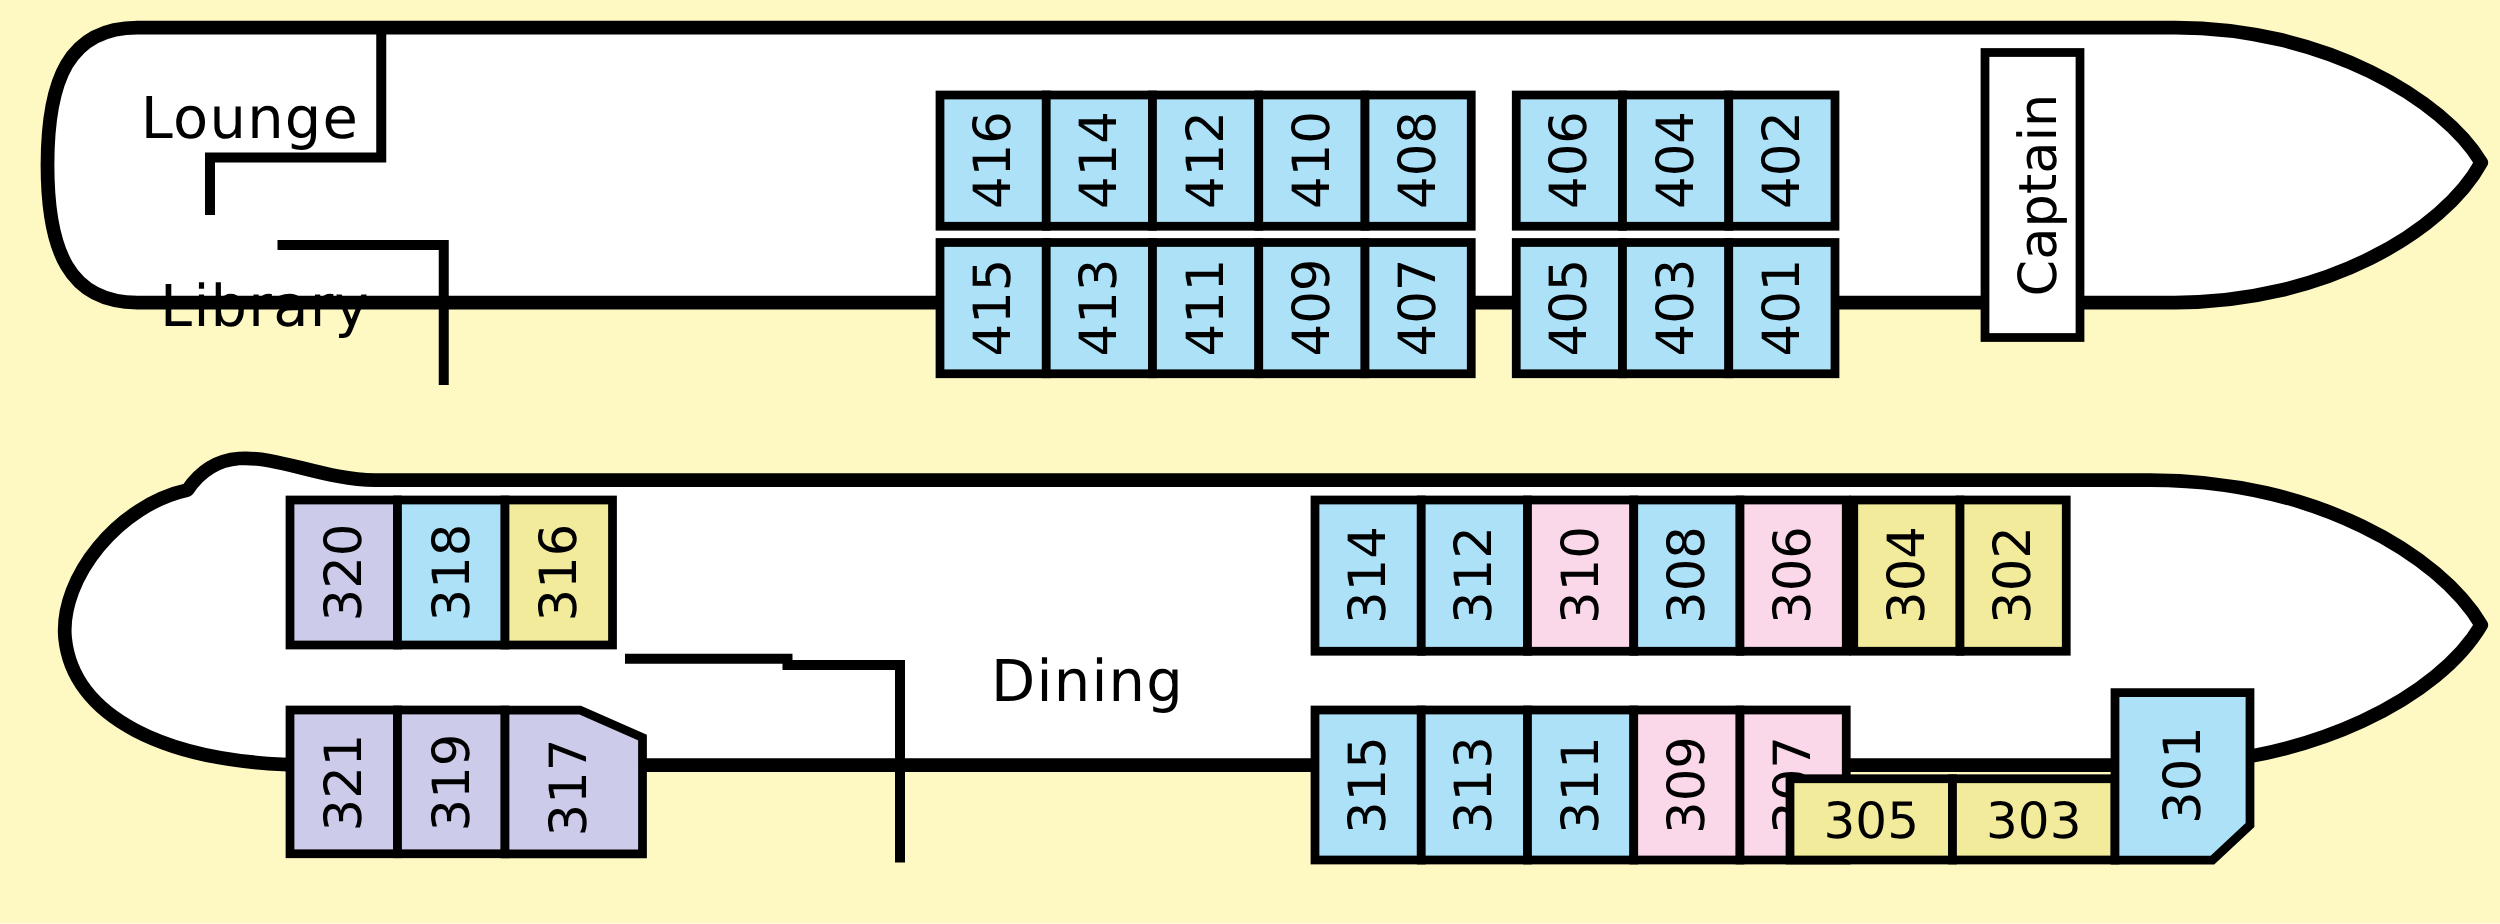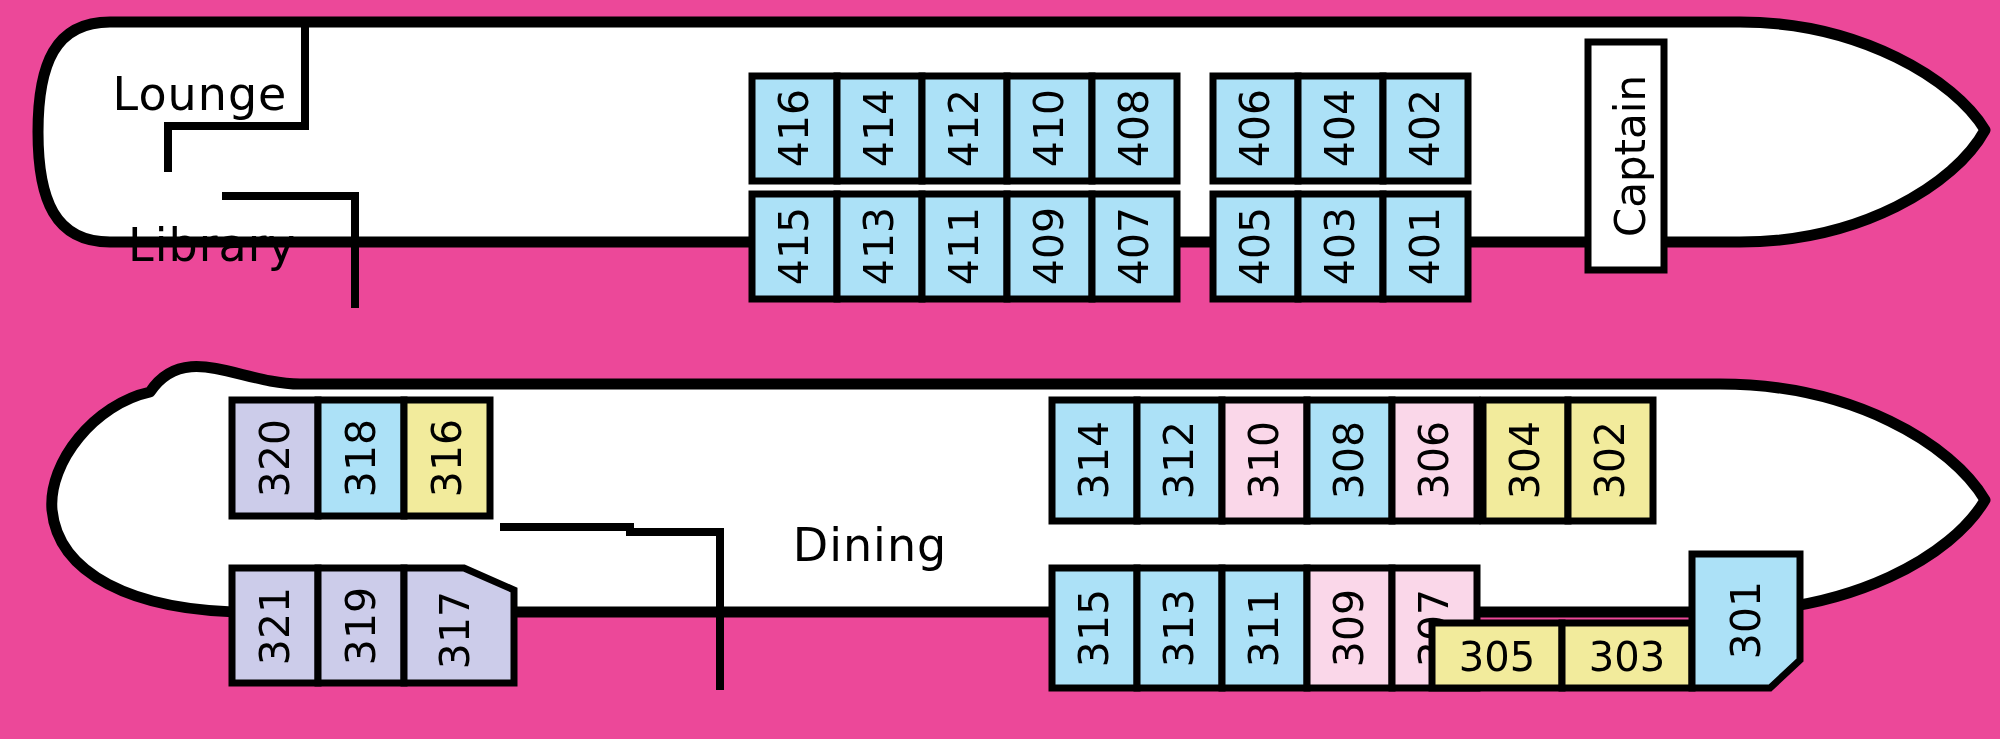--- a/index.html
+++ b/index.html
@@ -1,18 +1,18 @@
 <!DOCTYPE html>
 <html><head>
 <meta charset="utf-8">
 <title>Ship Deck Plan</title>
 <style>
   html,body{margin:0;padding:0;background:#ffffff;}
   body{font-family:"DejaVu Sans","Liberation Sans",sans-serif;}
-  #stage{position:relative;width:2000px;height:739px;background:#ec4899;overflow:hidden;}
+  #stage{position:relative;width:2000px;height:739px;background:#fef9c3;overflow:hidden;}
   svg#plan{position:absolute;left:0;top:0;width:2000px;height:739px;}
 
   .hull{fill:#ffffff;stroke:#000000;stroke-width:11;stroke-linejoin:round;stroke-linecap:round;}
   .wall{fill:none;stroke:#000000;stroke-width:8;stroke-linejoin:miter;stroke-linecap:butt;}
   .cabin{stroke:#000000;stroke-width:7;}
   .cabin-white{fill:#ffffff;stroke:#000000;stroke-width:7;}
 
   .lbl{font-family:"DejaVu Sans","Liberation Sans",sans-serif;
        font-size:40px;fill:#000000;dominant-baseline:central;text-anchor:middle;}
   .lbl-rot{font-family:"DejaVu Sans","Liberation Sans",sans-serif;

